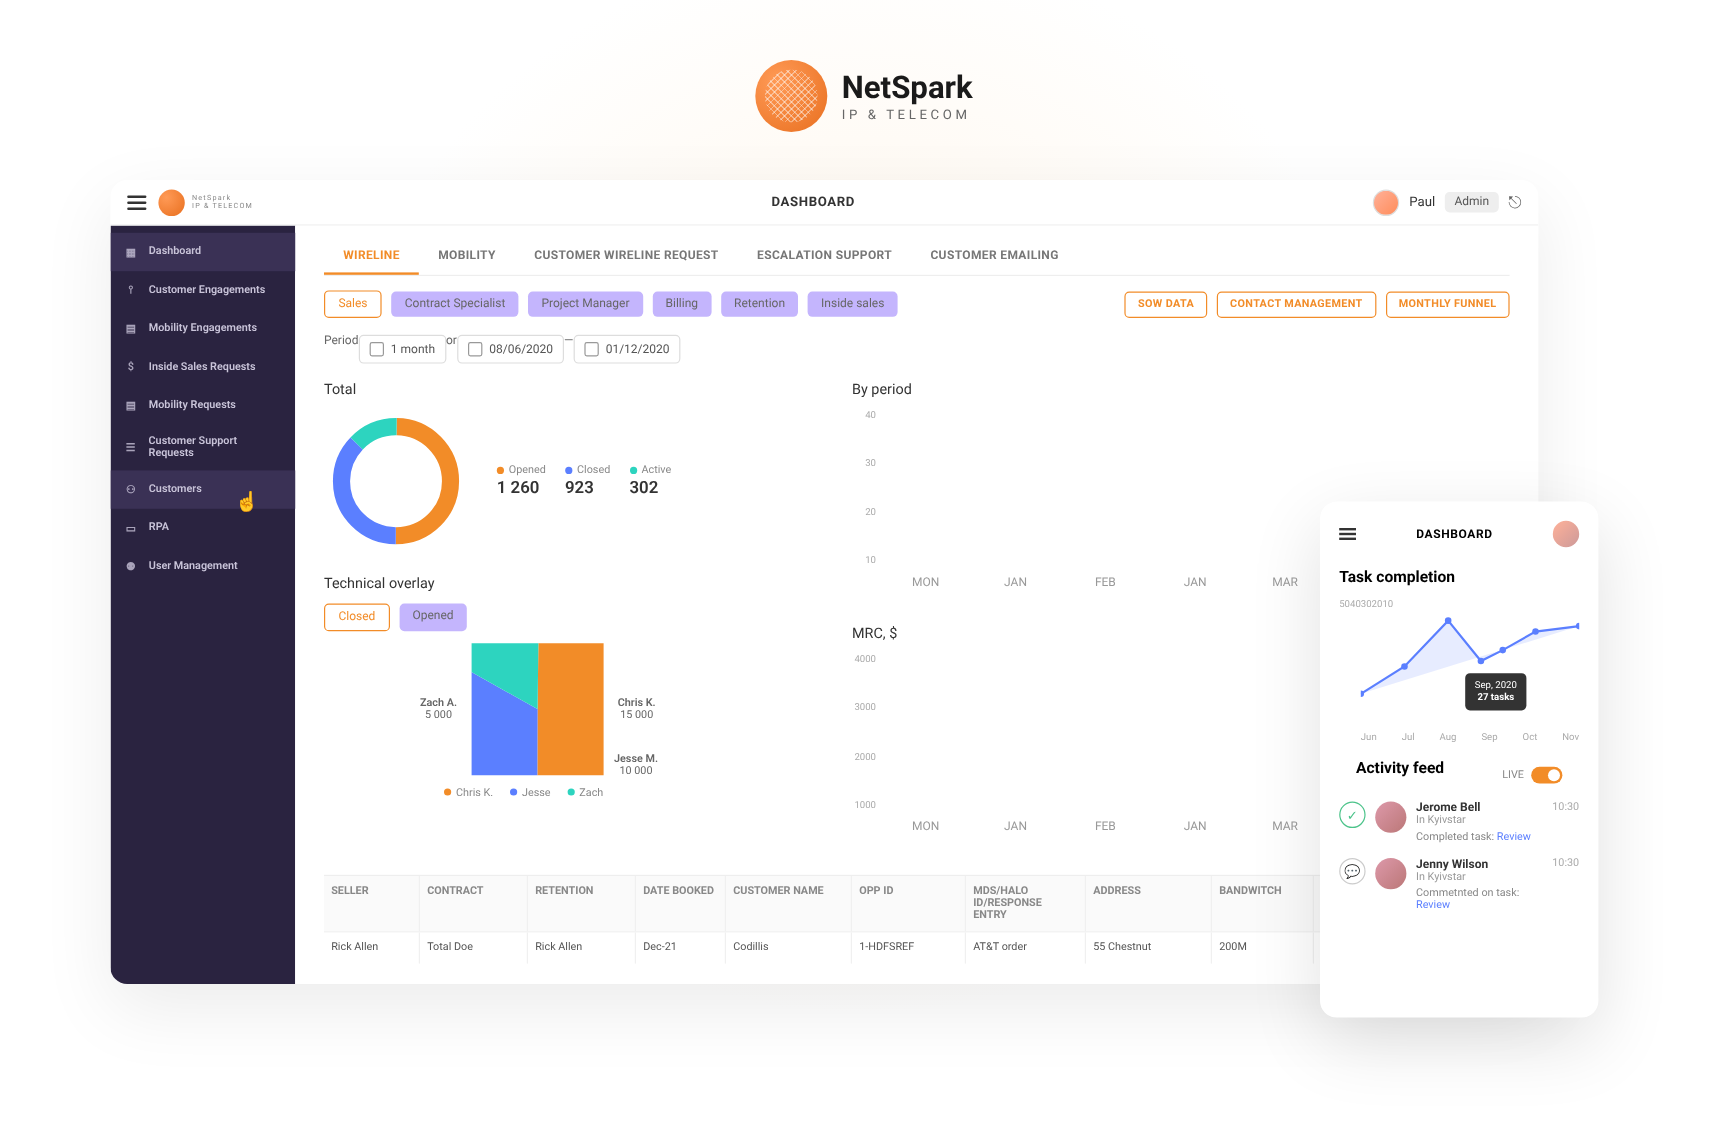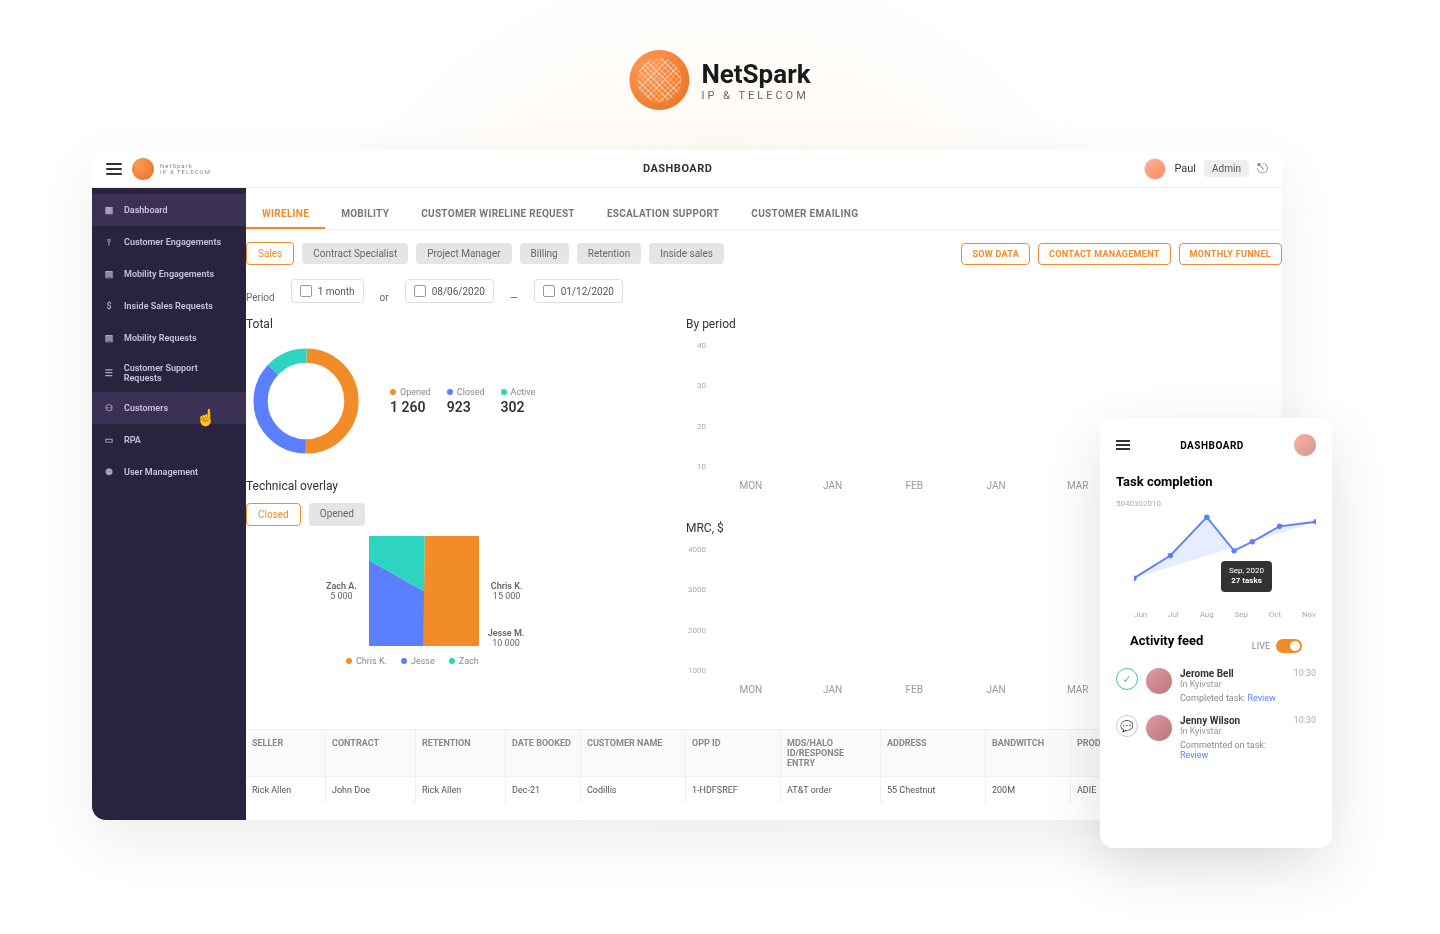--- a/index.html
+++ b/index.html
@@ -25,30 +25,30 @@
 .user-name{font-size:11px;color:#333}
 .role-badge{font-size:10px;background:#eee;padding:3px 8px;border-radius:4px;color:#555}
 .logout{font-size:14px;color:#666;cursor:pointer}
 .body{flex:1;display:flex;overflow:hidden}
 .sidebar{width:154px;background:#2a2340;padding-top:6px}
 .nav-item{display:flex;align-items:center;gap:8px;padding:9px 10px;color:#c9c4d9;font-size:9px;font-weight:600;cursor:pointer;position:relative}
 .nav-item.active{background:#3a3155}
 .nav-item.hover{background:#3a3155}
 .nav-item .icn{width:14px;height:14px;display:flex;align-items:center;justify-content:center;opacity:.8}
 .cursor-hand{position:absolute;right:30px;top:50%;font-size:16px;color:#fff}
-.main{flex:1;padding:12px 0;overflow:hidden;background:#fff}
+.main{flex:1;padding:12px 24px;overflow:hidden;background:#fff}
 .tabs{display:flex;gap:0;border-bottom:1px solid #eee;margin-bottom:12px}
 .tab{padding:8px 16px;font-size:10px;font-weight:700;color:#777;cursor:pointer;letter-spacing:.3px}
 .tab.active{color:#f28c28;border-bottom:2px solid #f28c28}
 .chip-row{display:flex;align-items:center;gap:8px;margin-bottom:14px}
-.chip{padding:5px 11px;font-size:10px;border-radius:4px;background:#e5e5e5;color:#666;cursor:pointer}
+.chip{padding:5px 11px;font-size:10px;border-radius:4px;background:#c4b5fd;color:#666;cursor:pointer}
 .chip.active{background:#fff;border:1px solid #f28c28;color:#f28c28}
 .spacer{flex:1}
 .btn-outline{padding:5px 10px;font-size:9px;font-weight:700;color:#f28c28;border:1px solid #f28c28;border-radius:4px;cursor:pointer;letter-spacing:.3px}
-.period-row{display:flex;align-items:flex-end;gap:16px;margin-bottom:14px;font-size:10px;color:#666}
+.period-row{display:flex;align-items:flex-start;gap:0;margin-bottom:14px;font-size:10px;color:#666}
 .date-box{display:flex;align-items:center;gap:6px;border:1px solid #ddd;border-radius:4px;padding:5px 8px;font-size:10px;color:#555}
 .date-box .cal{width:12px;height:12px;border:1px solid #999;border-radius:2px;position:relative}
 .dash-grid{display:grid;grid-template-columns:420px 1fr;gap:20px}
 .section-title{font-size:12px;font-weight:400;color:#333;margin-bottom:10px}
 .donut-wrap{display:flex;align-items:center;gap:24px}
 .donut{width:120px;height:120px}
 .legend-row{display:flex;gap:16px}
 .legend-item{display:flex;flex-direction:column;gap:2px}
 .legend-dot{display:flex;align-items:center;gap:4px;font-size:9px;color:#888}
 .dot{width:6px;height:6px;border-radius:50%}
@@ -377,21 +377,21 @@
             <div>DATE BOOKED</div>
             <div>CUSTOMER NAME</div>
             <div>OPP ID</div>
             <div>MDS/HALO ID/RESPONSE ENTRY</div>
             <div>ADDRESS</div>
             <div>BANDWITCH</div>
             <div>PROD</div>
           </div>
         <div class="table-row" id="trow">
             <div>Rick Allen</div>
-            <div>John Doe</div>
+            <div>Total Doe</div>
             <div>Rick Allen</div>
             <div>Dec-21</div>
             <div>Codillis</div>
             <div>1-HDFSREF</div>
             <div>AT&amp;T order</div>
             <div>55 Chestnut</div>
             <div>200M</div>
             <div>ADIE</div>
           </div>
       </div>

